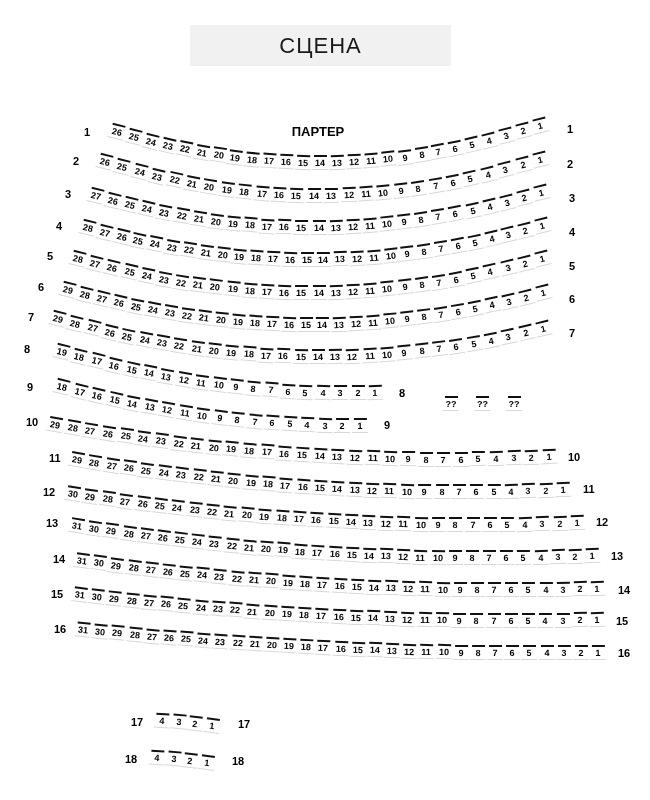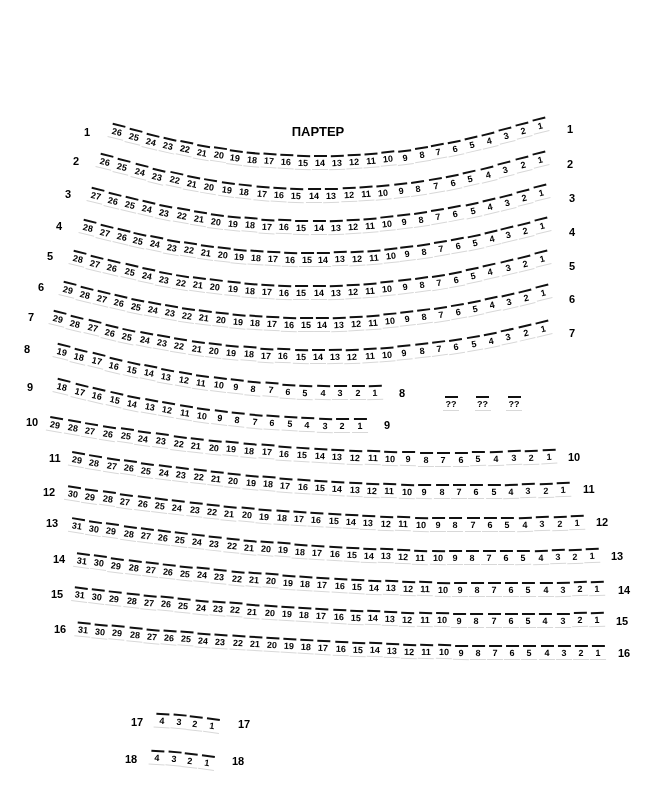--- a/index.html
+++ b/index.html
@@ -33,20 +33,23 @@
   .seat .num{
     display:block;font-size:9px;font-weight:700;line-height:9px;
     border-bottom:1px solid;
     padding-bottom:1px;
   }
 </style>
 </head>
 <body>
 
 <div class="canvas">
+  <div class="stage" id="stage" style="background: rgb(241, 241, 241);">
+    <span>СЦЕНА</span>
+  </div>
   <div class="section-title">ПАРТЕР</div>
   <div id="rows-container">
       <div class="row-label" style="left: 84px; top: 126px;">1</div>
       <div class="seat" style="left: 109px; top: 124px; transform: rotate(0.24rad);">
         <div class="bar" style="background: rgb(17, 17, 17);"></div>
         <span class="num" style="border-bottom-color: rgb(216, 216, 216);">26</span>
       </div>
       <div class="seat" style="left: 125.92px; top: 128.982px; transform: rotate(0.24rad);">
         <div class="bar" style="background: rgb(17, 17, 17);"></div>
         <span class="num" style="border-bottom-color: rgb(216, 216, 216);">25</span>

